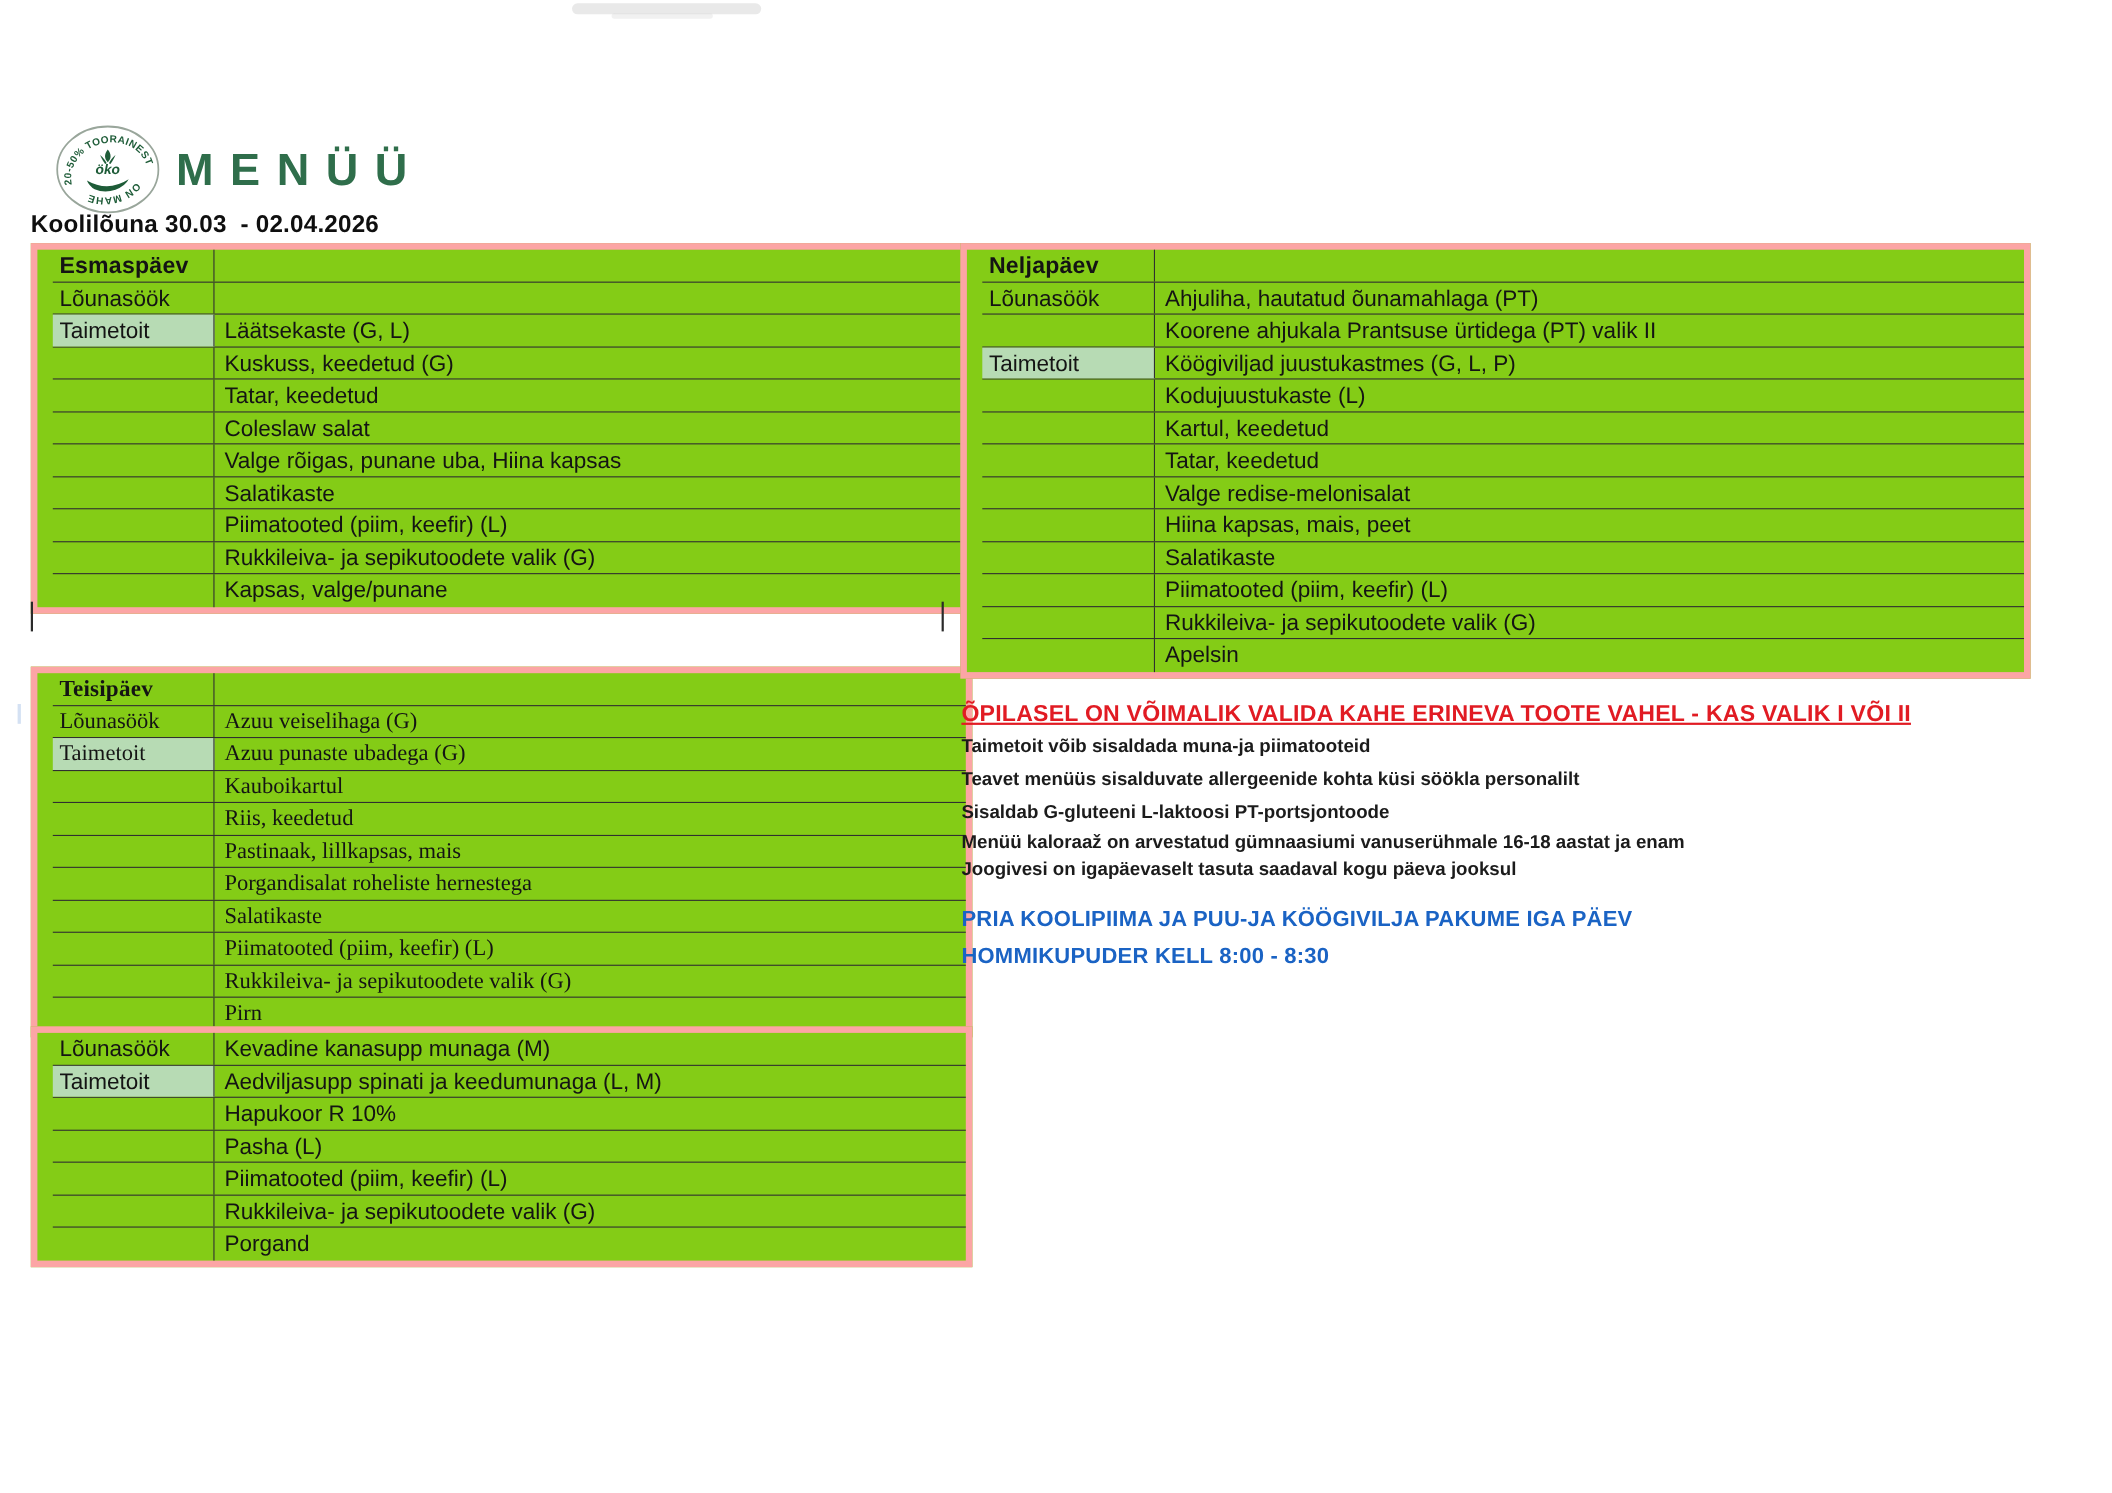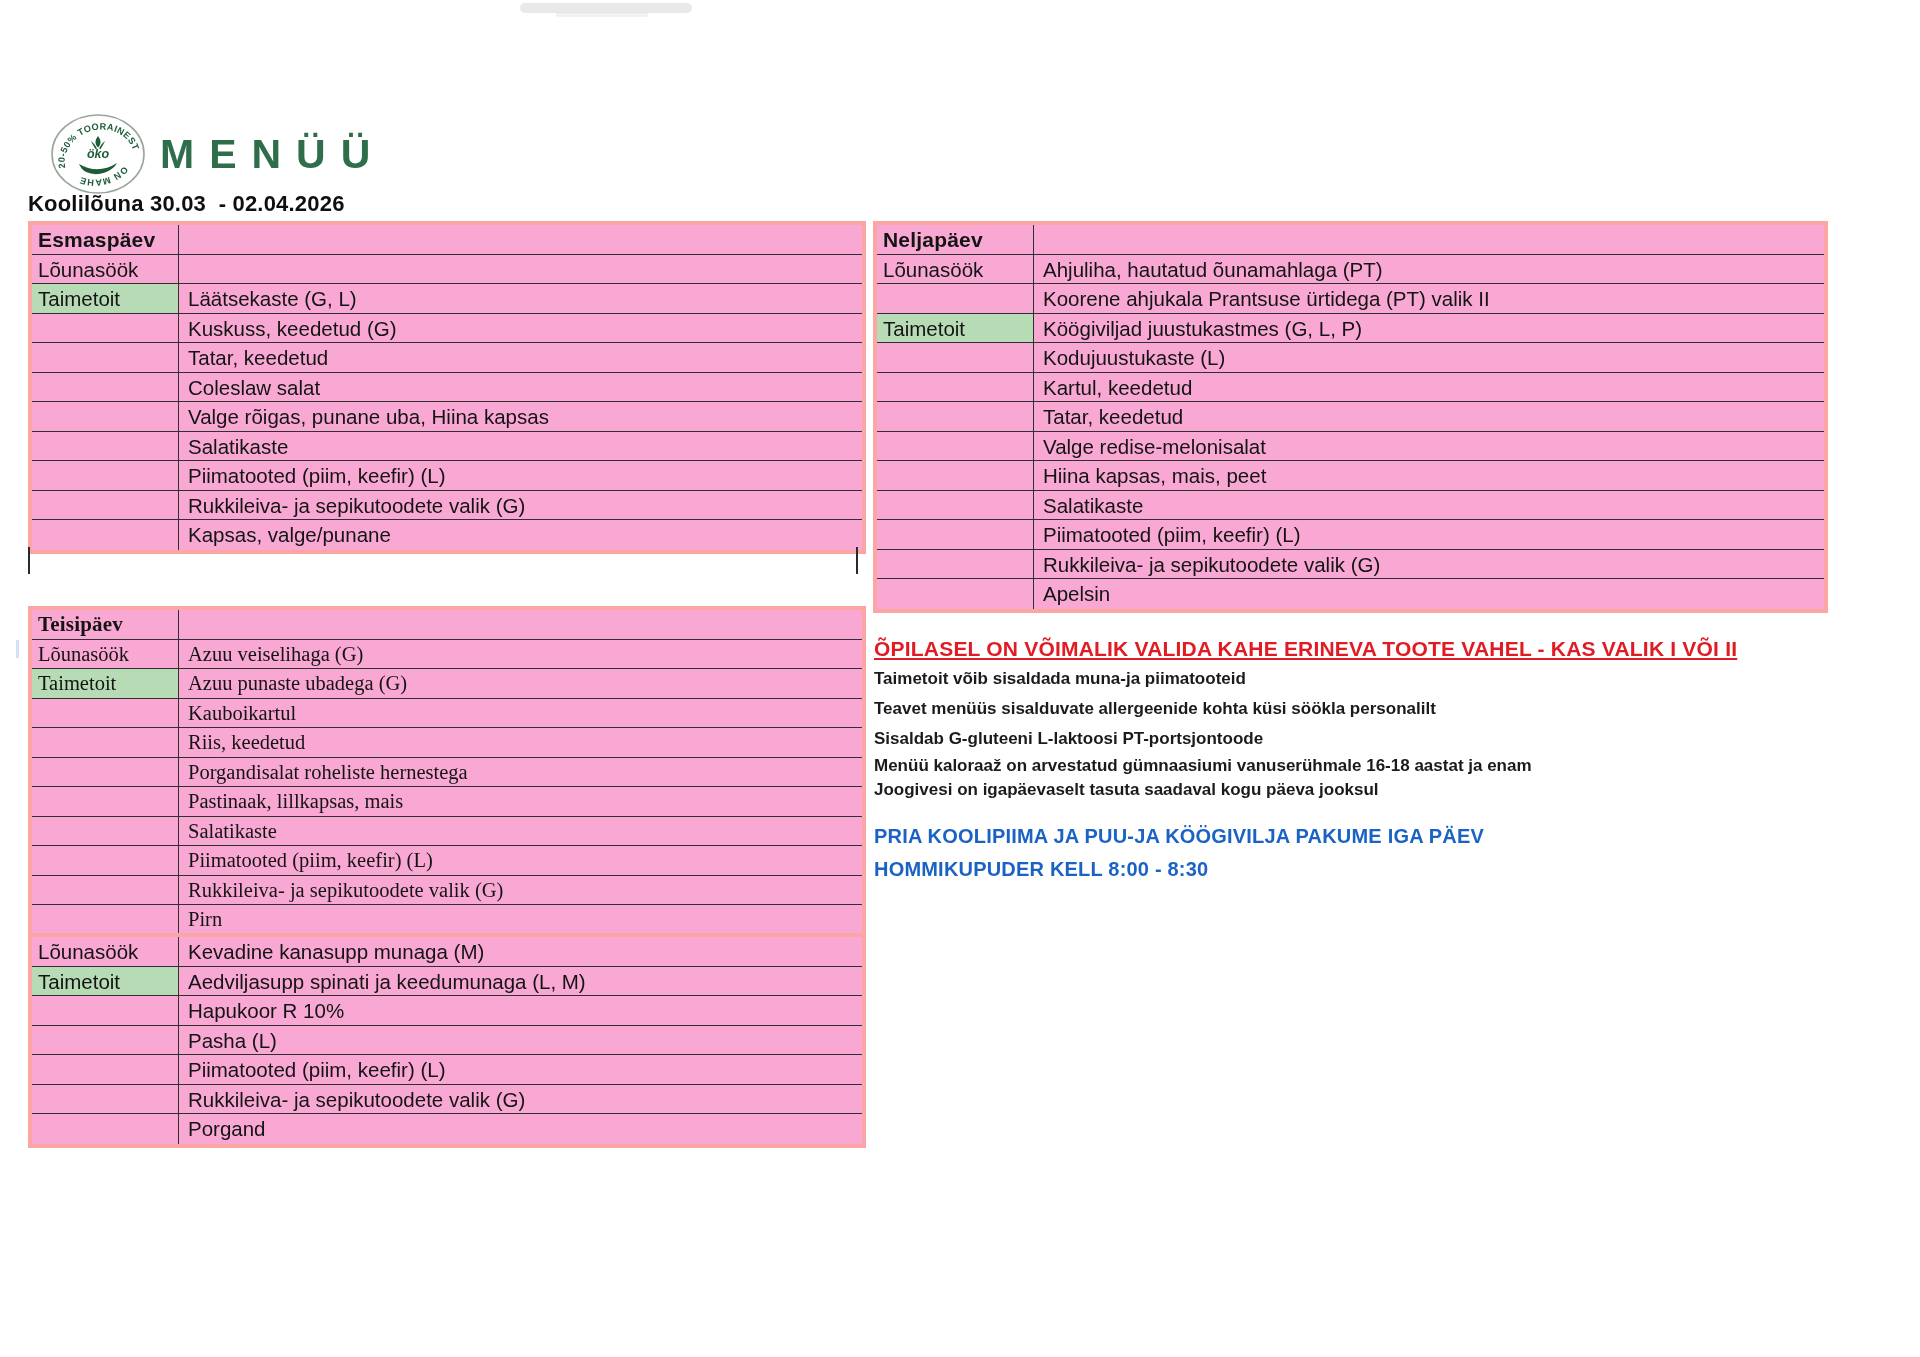--- a/index.html
+++ b/index.html
@@ -21,21 +21,21 @@
   .title{
     position:absolute;left:160px;top:131px;font-size:41px;font-weight:bold;
     letter-spacing:15px;color:var(--title-green,#2f6e4b);
   }
   .subtitle{
     position:absolute;left:28px;top:191px;font-size:22px;font-weight:bold;
     color:#0f0f0f;white-space:pre;letter-spacing:.2px;
   }
 
   
-  .tablewrap{position:absolute;border:4px solid #fca5a5;background:#f9a8d4;}
+  .tablewrap{position:absolute;border:6px solid #fca5a5;background:#84cc16;padding-left:14px;}
   .t-esmaspaev{left:28px;top:221px;width:830px;}
   .t-teisipaev{left:28px;top:606px;width:830px;font-family:Liberation Serif, serif;}
   .t-kolmapaev{left:28px;top:933px;width:830px;}
   .t-neljapaev{left:873px;top:221px;width:947px;}
   .spacer{
     position:absolute;left:28px;top:547px;width:830px;height:27px;
     border-left:2px solid #2a2a2a;border-right:2px solid #2a2a2a;box-sizing:border-box;
   }
   .tr{display:flex;height:29.5px;box-sizing:border-box;border-bottom:1.5px solid #303030;}
   .tr:last-child{border-bottom:none;justify-content:space-between;}
@@ -154,25 +154,25 @@
       <div class="tr">
         <div class="td c1"></div>
         <div class="td c2">Kauboikartul</div>
       </div>
       <div class="tr">
         <div class="td c1"></div>
         <div class="td c2">Riis, keedetud</div>
       </div>
       <div class="tr">
         <div class="td c1"></div>
+        <div class="td c2">Pastinaak, lillkapsas, mais</div>
+      </div>
+      <div class="tr">
+        <div class="td c1"></div>
         <div class="td c2">Porgandisalat roheliste hernestega</div>
-      </div>
-      <div class="tr">
-        <div class="td c1"></div>
-        <div class="td c2">Pastinaak, lillkapsas, mais</div>
       </div>
       <div class="tr">
         <div class="td c1"></div>
         <div class="td c2">Salatikaste</div>
       </div>
       <div class="tr">
         <div class="td c1"></div>
         <div class="td c2">Piimatooted (piim, keefir) (L)</div>
       </div>
       <div class="tr">

